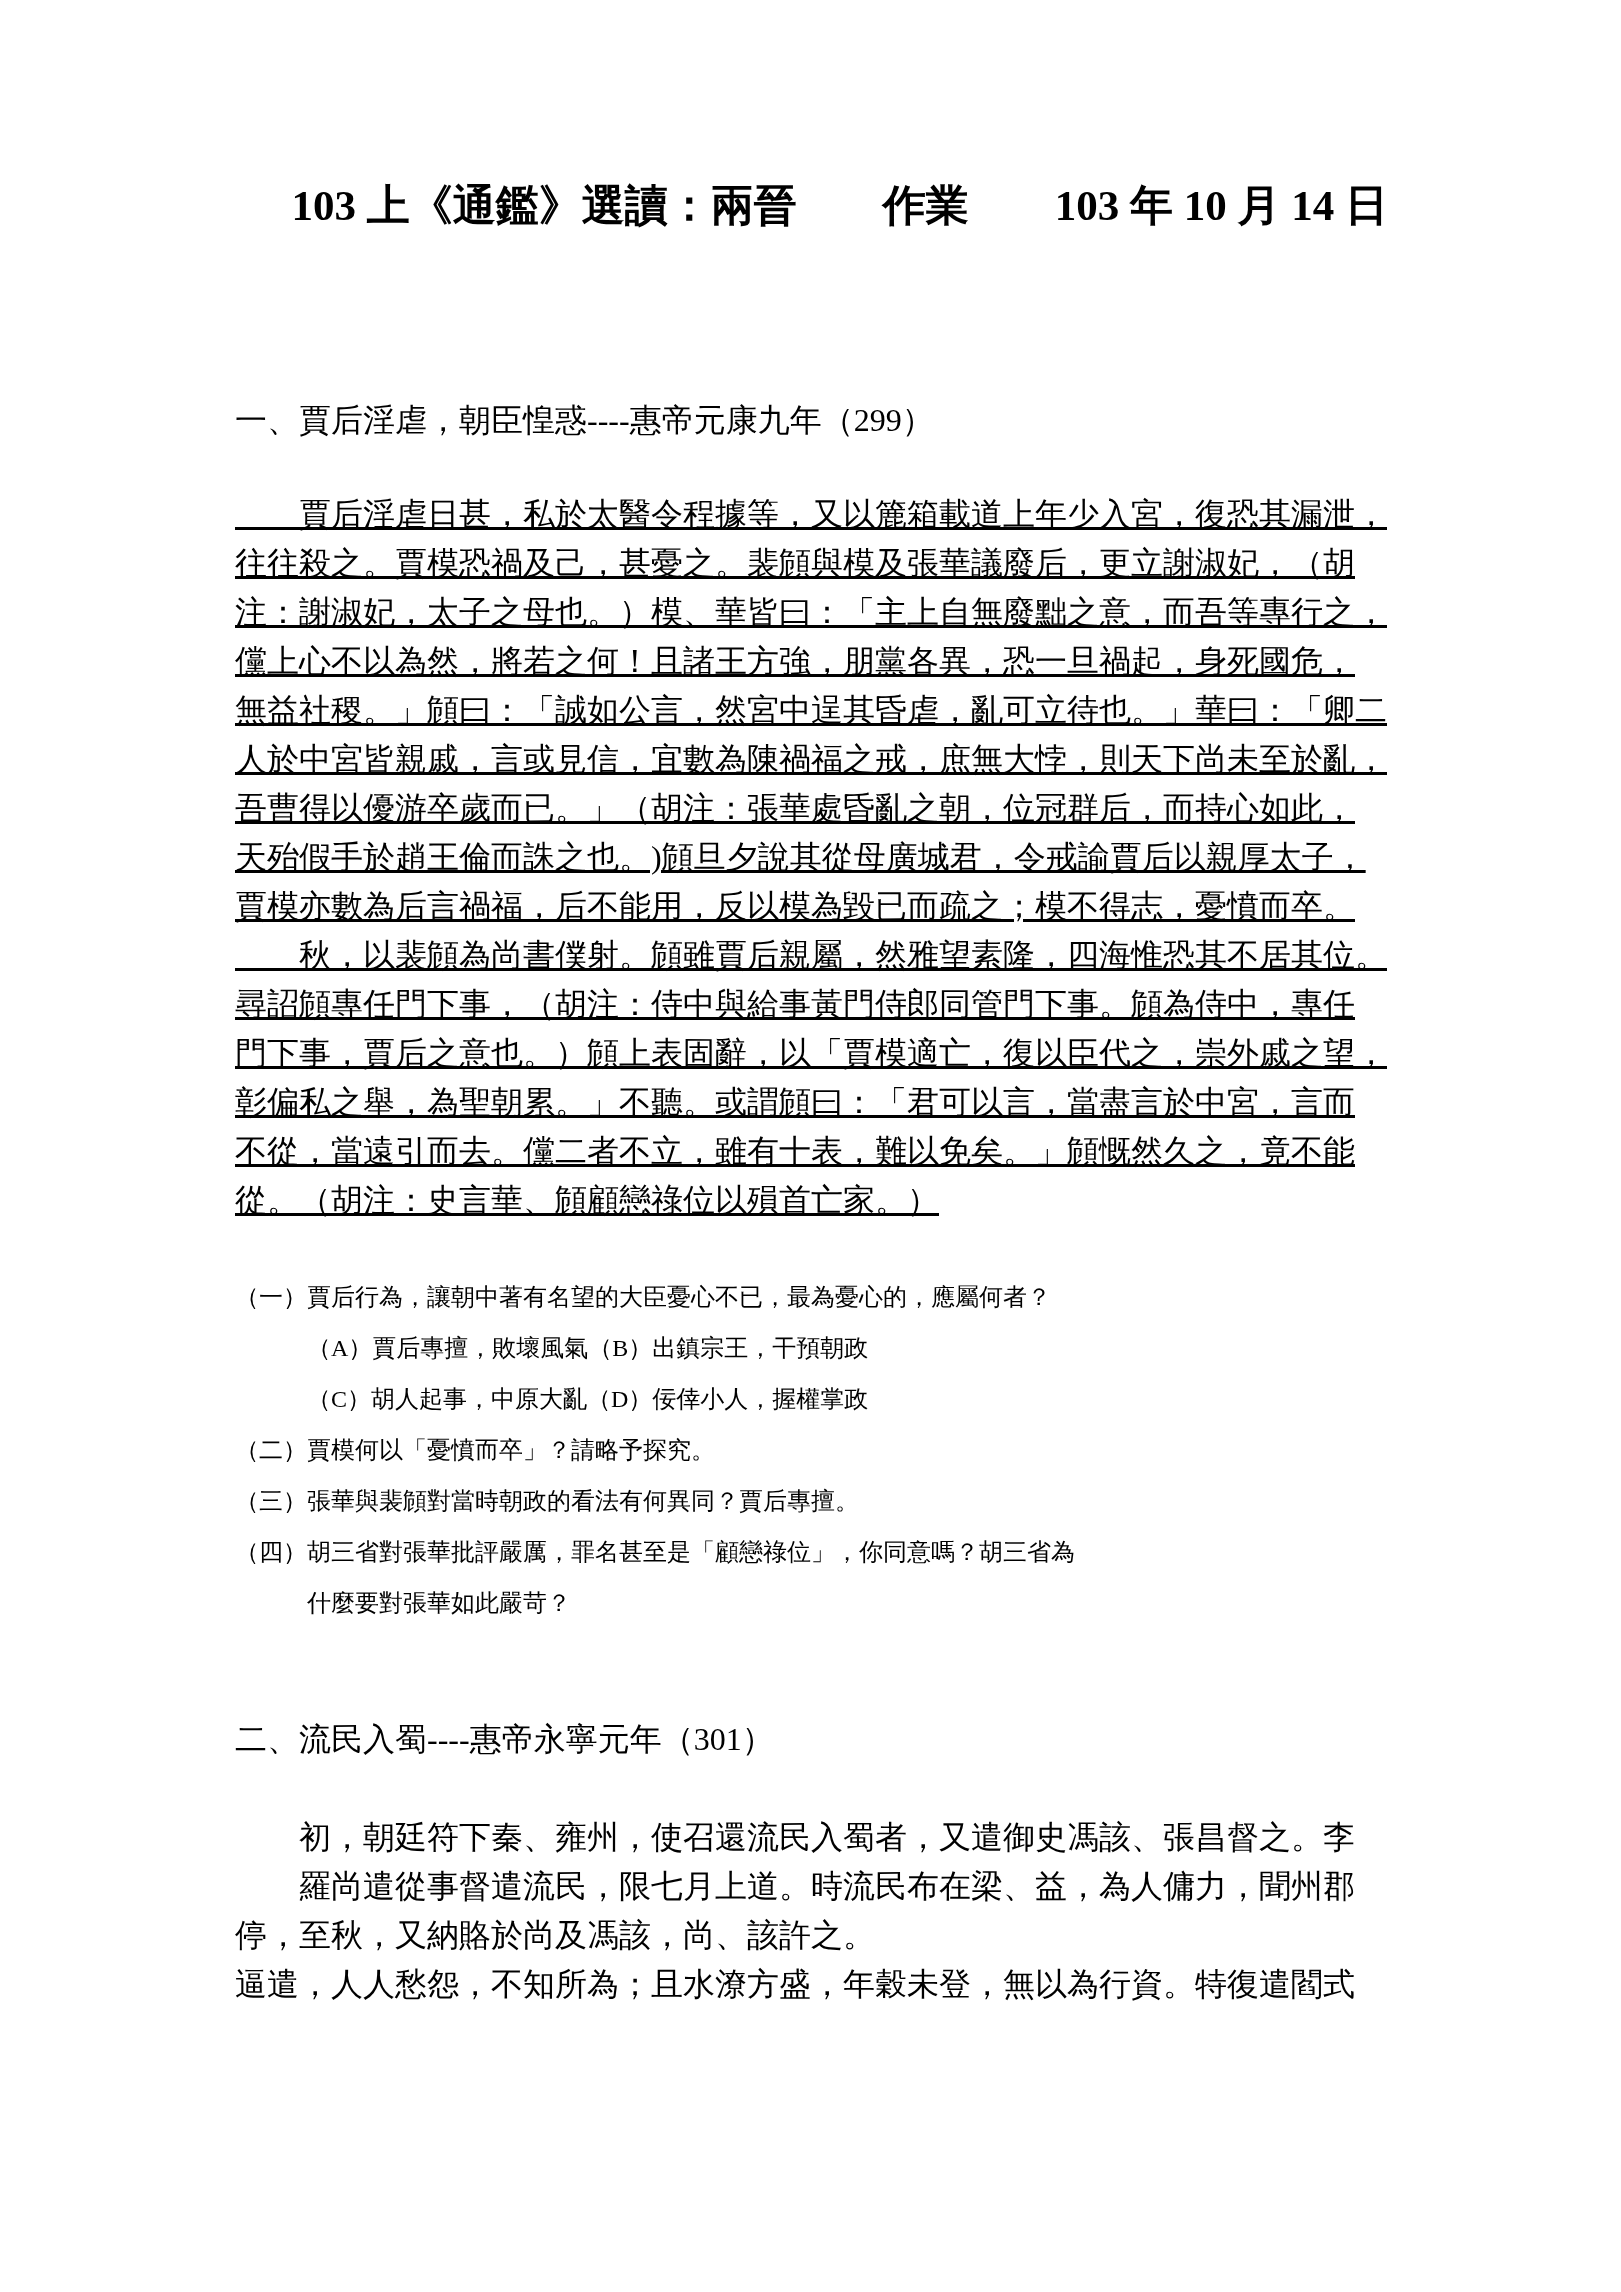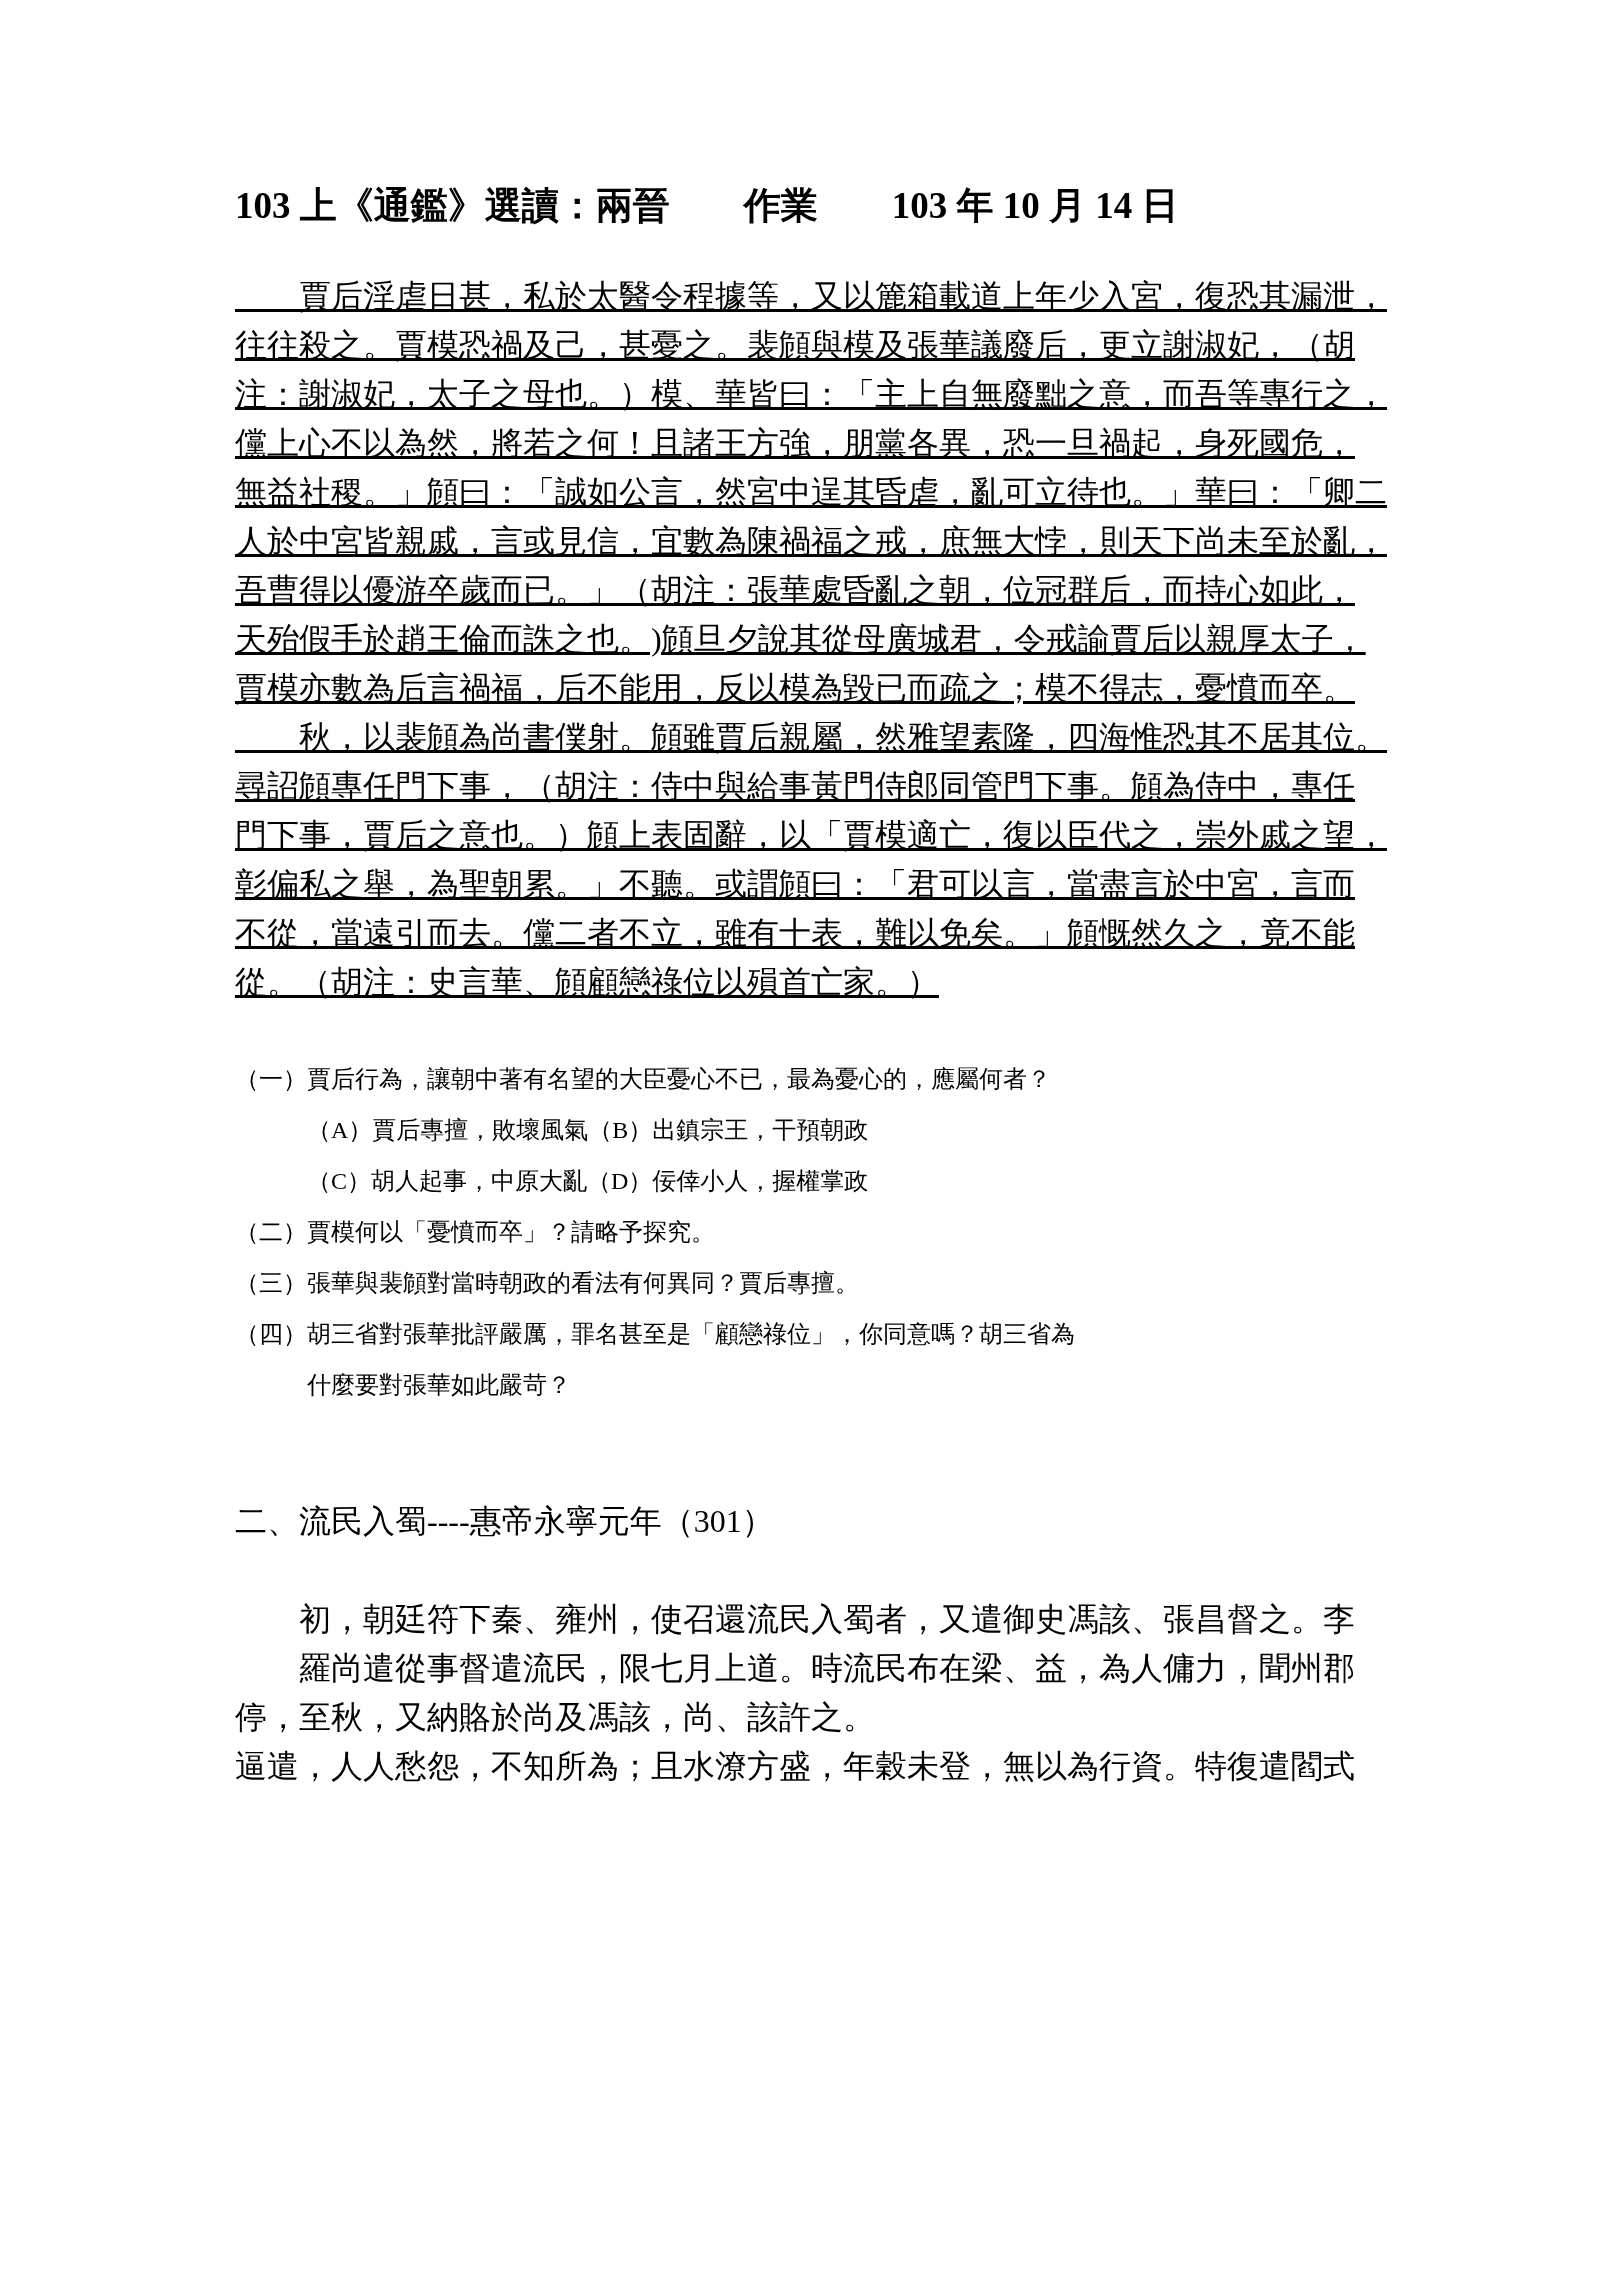--- a/index.html
+++ b/index.html
@@ -13,24 +13,24 @@
     overflow: hidden;
   }
   .content {
     position: absolute;
     left: 235px;
     top: 0;
     width: 1153px;
   }
   .doc-title {
     margin: 184px 0 0 0;
-    font-size: 37px;
+    font-size: 43px;
     font-weight: bold;
     line-height: 43px;
-    text-align: left;
+    text-align: right;
     white-space: pre;
   }
   .sec-heading {
     margin: 0;
     font-size: 32px;
     font-weight: normal;
     line-height: 49px;
     white-space: pre;
   }
   .heading1 { margin-top: 169px; }
@@ -44,20 +44,21 @@
   .kai .line { font-family: "DejaVu Serif", "Liberation Serif", serif; }
 </style>
 </head>
 <body>
 
 <div class="page">
   <div class="content">
 
     <h1 class="doc-title">103 上《通鑑》選讀：兩晉　　作業　　103 年 10 月 14 日</h1>
 
+    <h2 class="sec-heading heading1">一、賈后淫虐，朝臣惶惑----惠帝元康九年（299）</h2>
 
     <div class="passage passage1">
       <div class="line">　　賈后淫虐日甚，私於太醫令程據等，又以簏箱載道上年少入宮，復恐其漏泄，</div>
       <div class="line">往往殺之。賈模恐禍及己，甚憂之。裴頠與模及張華議廢后，更立謝淑妃，（胡</div>
       <div class="line">注：謝淑妃，太子之母也。）模、華皆曰：「主上自無廢黜之意，而吾等專行之，</div>
       <div class="line">儻上心不以為然，將若之何！且諸王方強，朋黨各異，恐一旦禍起，身死國危，</div>
       <div class="line">無益社稷。」頠曰：「誠如公言，然宮中逞其昏虐，亂可立待也。」華曰：「卿二</div>
       <div class="line">人於中宮皆親戚，言或見信，宜數為陳禍福之戒，庶無大悖，則天下尚未至於亂，</div>
       <div class="line">吾曹得以優游卒歲而已。」（胡注：張華處昏亂之朝，位冠群后，而持心如此，</div>
       <div class="line">天殆假手於趙王倫而誅之也。)頠旦夕說其從母廣城君，令戒諭賈后以親厚太子，</div>

